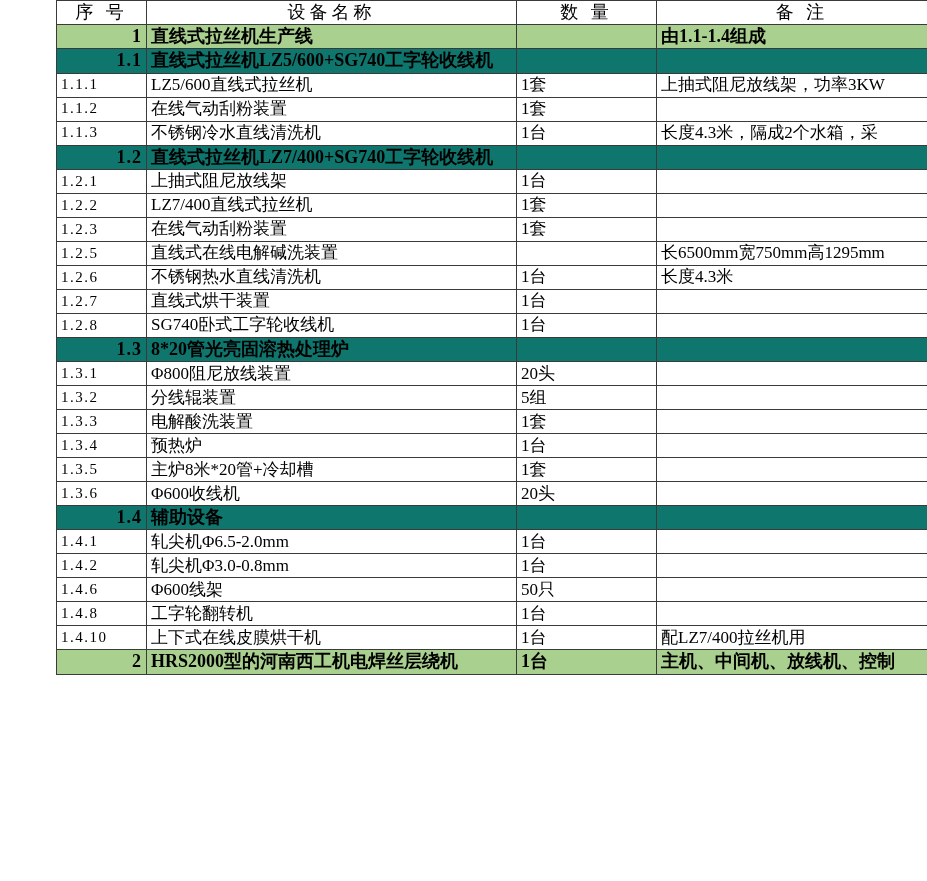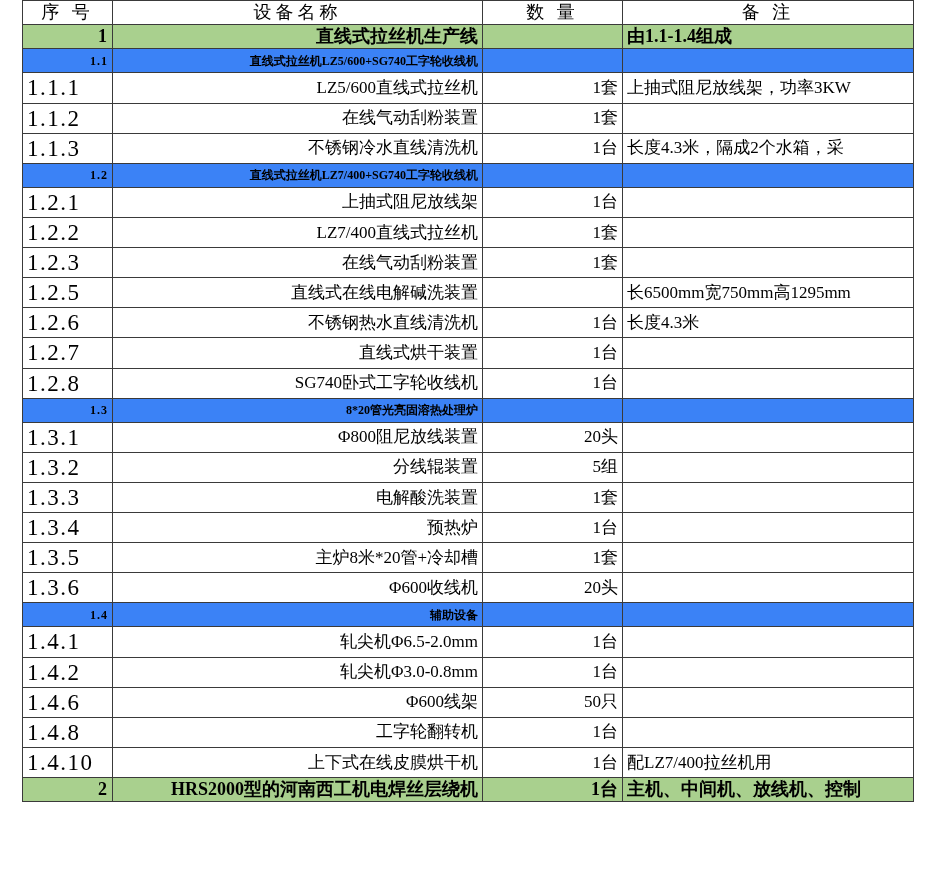--- a/index.html
+++ b/index.html
@@ -12,21 +12,21 @@
     height: 881px;
     font-family: "Liberation Serif", "DejaVu Serif", serif;
     color: #000000;
     overflow: hidden;
   }
   #sheet {
     position: relative;
     width: 927px;
     height: 881px;
     box-sizing: border-box;
-    padding-left: 22px;
+    padding-left: 56px;
   }
   table.equip {
     border-collapse: collapse;
     table-layout: fixed;
     width: 891px;
     font-size: 17px;
   }
   table.equip col.c-no    { width: 90px; }
   table.equip col.c-name  { width: 370px; }
   table.equip col.c-qty   { width: 140px; }
@@ -44,42 +44,42 @@
   }
   .hdr td {
     text-align: center;
     font-size: 18px;
     letter-spacing: 4px;
     height: 28px;
   }
   .no-cell {
     text-align: right;
     padding-right: 6px;
-    font-size: 23px;
+    font-size: 15px;
     letter-spacing: 1px;
   }
   .no-cell.sub {
     text-align: left;
     padding-left: 4px;
     letter-spacing: 1.5px;
   }
-  .name-cell { text-align: right; }
-  .qty-cell  { text-align: right; }
+  .name-cell { text-align: left; }
+  .qty-cell  { text-align: left; }
   .note-cell { text-align: left; }
 
   tr.lvl1 td {
     background: #a9d08e;
     font-weight: bold;
     font-size: 18px;
   }
   tr.lvl1 td.no-cell { text-align: right; padding-right: 4px; }
   tr.lvl2 td {
-    background: #3b82f6;
+    background: #0f766e;
     font-weight: bold;
-    font-size: 12px;
+    font-size: 18px;
   }
   tr.lvl2 td.no-cell { text-align: right; padding-right: 4px; letter-spacing: 1px;}
   tr.lvl3 td { background: #ffffff; }
 </style>
 </head>
 <body>
 
 <div id="sheet">
   <table class="equip">
     <colgroup>

